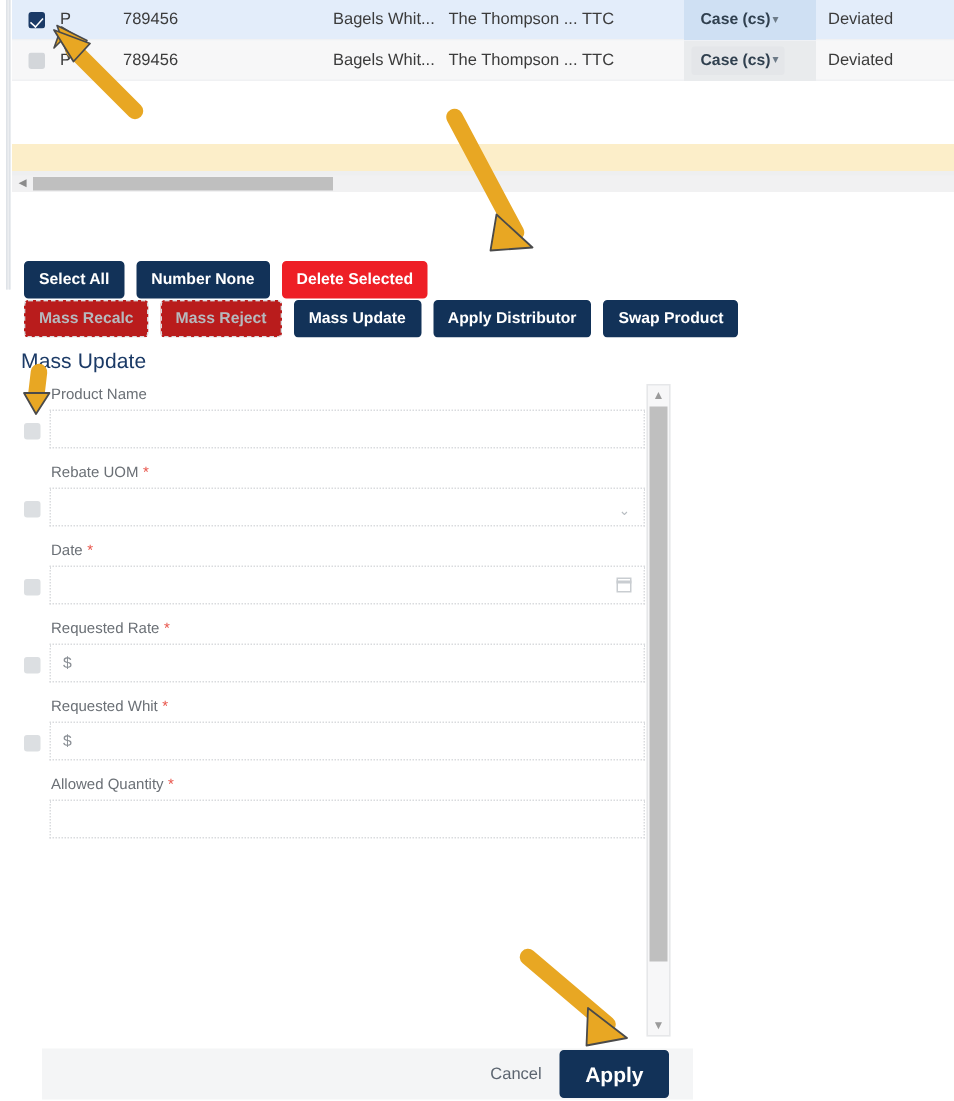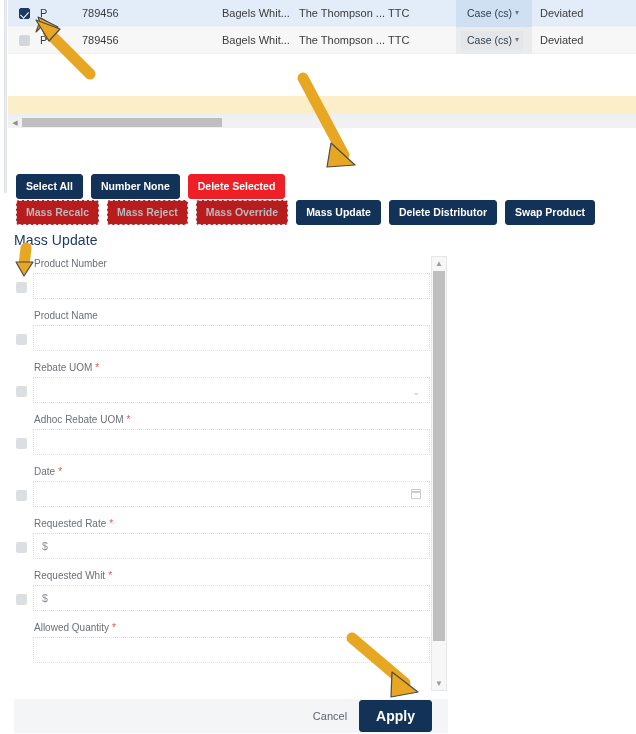--- a/index.html
+++ b/index.html
@@ -39,21 +39,21 @@
   .grid-row.r1{top:0;background:#e3edfa;border-bottom:1px solid #f0f1f3;}
   .grid-row.r2{top:27px;background:#f7f7f8;border-bottom:1px solid #f0f1f3;}
   .grid-row.blank{top:54px;height:40px;background:#ffffff;}
   .cell{flex:0 0 auto;overflow:hidden;white-space:nowrap;}
   .c-check{width:32px;padding-left:11px;box-sizing:border-box;}
   .c-flag{width:42px;}
   .c-num{width:140px;}
   .c-prod{width:77px;}
   .c-cust{width:89px;}
   .c-ttc{width:68px;}
-  .c-uom{width:76px;}
+  .c-uom{width:88px;font-weight:bold;}
   .c-status{width:108px;padding-left:8px;box-sizing:border-box;}
 
   .chk{
     width:11px;height:11px;border-radius:2px;box-sizing:border-box;display:block;
   }
   .chk.on{background:#1b3a66;border:1px solid #1b3a66;position:relative;}
   .chk.on:after{
     content:"";position:absolute;left:2px;top:1px;width:4px;height:7px;
     border:solid #ffffff;border-width:0 1.6px 1.6px 0;transform:rotate(42deg);
   }
@@ -141,21 +141,21 @@
     position:absolute;left:0;width:14px;height:13px;text-align:center;
     font-size:8px;color:#9b9b9b;line-height:13px;
   }
   .vscroll .sb-arrow.up{top:0;}
   .vscroll .sb-arrow.down{bottom:0;}
   .vscroll .sb-thumb{
     position:absolute;left:1px;top:14px;width:12px;height:370px;background:#bfbfbf;
   }
 
   .mu-footer{
-    position:absolute;left:14px;top:474px;width:434px;height:34px;
+    position:absolute;left:28px;top:474px;width:434px;height:34px;
     background:#f4f5f6;display:flex;align-items:center;justify-content:flex-end;
     padding-right:16px;box-sizing:border-box;gap:12px;
   }
   .link-cancel{font-size:11px;color:#5c6570;cursor:pointer;}
   .btn-apply{
     background:#123258;color:#ffffff;font-size:14px;font-weight:bold;
     padding:7px 16px;border-radius:3px;border:1px solid #123258;cursor:pointer;
   }
 
   
@@ -226,51 +226,40 @@
 
   <div class="btn-row">
     <button class="btn btn-navy">Select All</button>
     <button class="btn btn-navy">Number None</button>
     <button class="btn btn-red">Delete Selected</button>
   </div>
 
   <div class="btn-row2">
     <button class="btn btn-ghost">Mass Recalc</button>
     <button class="btn btn-ghost">Mass Reject</button>
-    <button class="btn btn-ghost">Mass Override</button>
     <button class="btn btn-navy">Mass Update</button>
-    <button class="btn btn-navy">Delete Distributor</button>
+    <button class="btn btn-navy">Apply Distributor</button>
     <button class="btn btn-navy">Swap Product</button>
   </div>
 </div>
 
 <div id="mass-update">
   <div class="mu-title">Mass Update</div>
 
   <div class="mu-panel">
     <div class="mu-scrollarea" id="field-list">
         <div class="field">
           <span class="fchk"></span>
-          <span class="flabel"><span>Product Number</span></span>
-          <div class="finput"><span class="prefix"></span></div>
-        </div>
-        <div class="field">
-          <span class="fchk"></span>
           <span class="flabel"><span>Product Name</span></span>
           <div class="finput"><span class="prefix"></span></div>
         </div>
         <div class="field">
           <span class="fchk"></span>
           <span class="flabel"><span>Rebate UOM</span><span class="req" style="margin-left: 3px;">*</span></span>
           <div class="finput"><span class="prefix"></span><span class="fcaret">⌄</span></div>
-        </div>
-        <div class="field">
-          <span class="fchk"></span>
-          <span class="flabel"><span>Adhoc Rebate UOM</span><span class="req" style="margin-left: 3px;">*</span></span>
-          <div class="finput"><span class="prefix"></span></div>
         </div>
         <div class="field">
           <span class="fchk"></span>
           <span class="flabel"><span>Date</span><span class="req" style="margin-left: 3px;">*</span></span>
           <div class="finput"><span class="prefix"></span><span class="fcal"></span></div>
         </div>
         <div class="field">
           <span class="fchk"></span>
           <span class="flabel"><span>Requested Rate</span><span class="req" style="margin-left: 3px;">*</span></span>
           <div class="finput"><span class="prefix">$</span></div>

